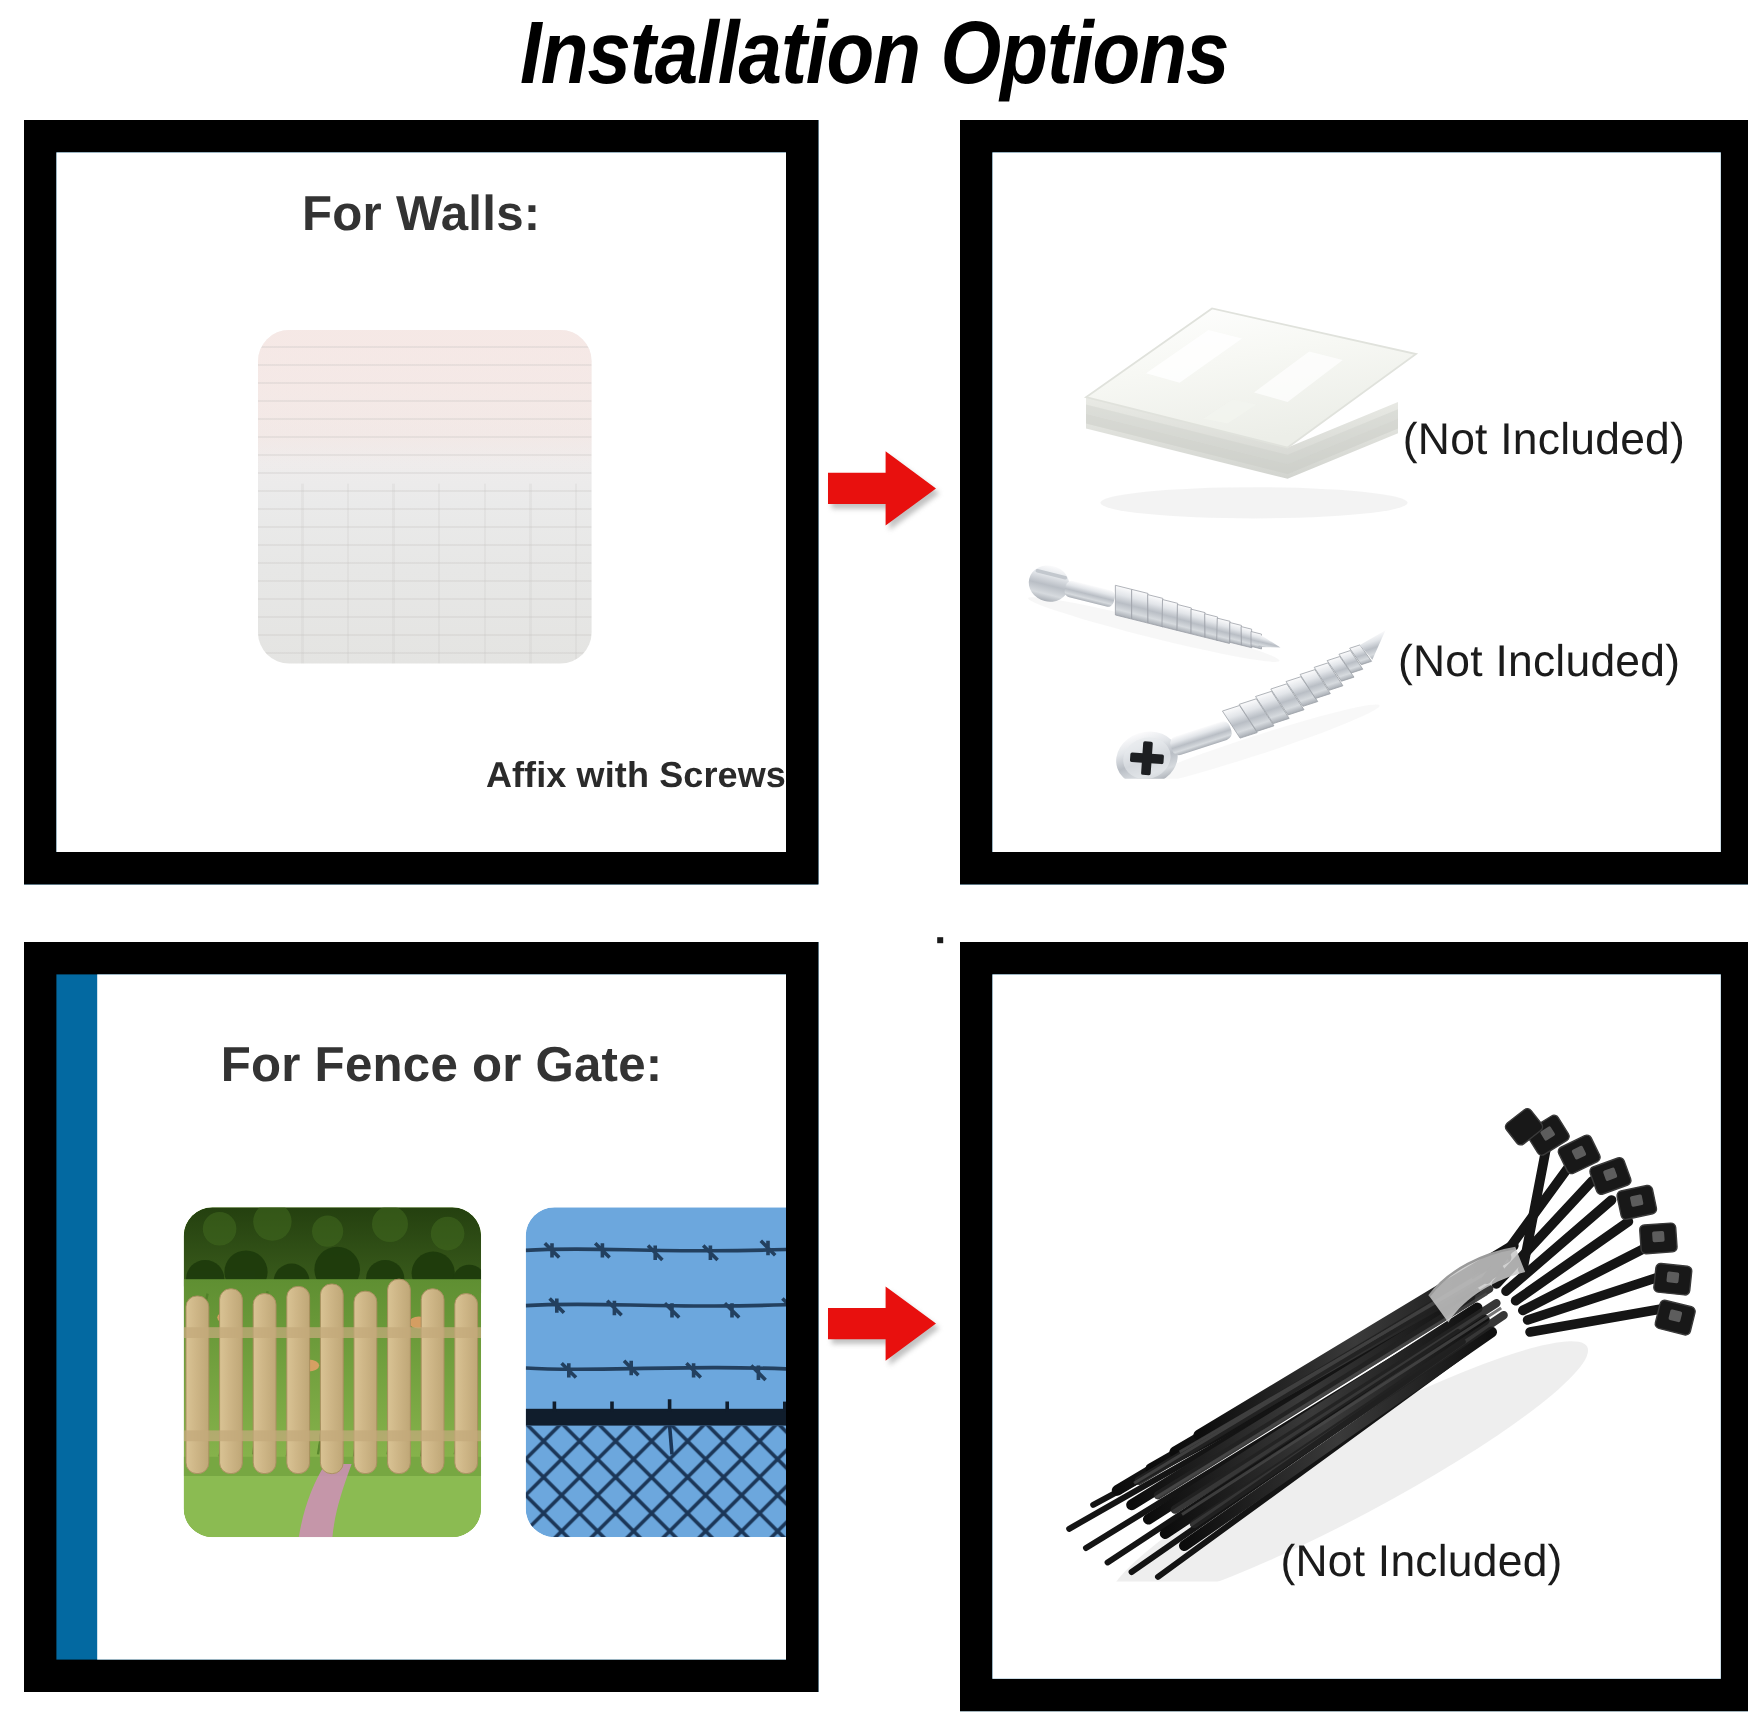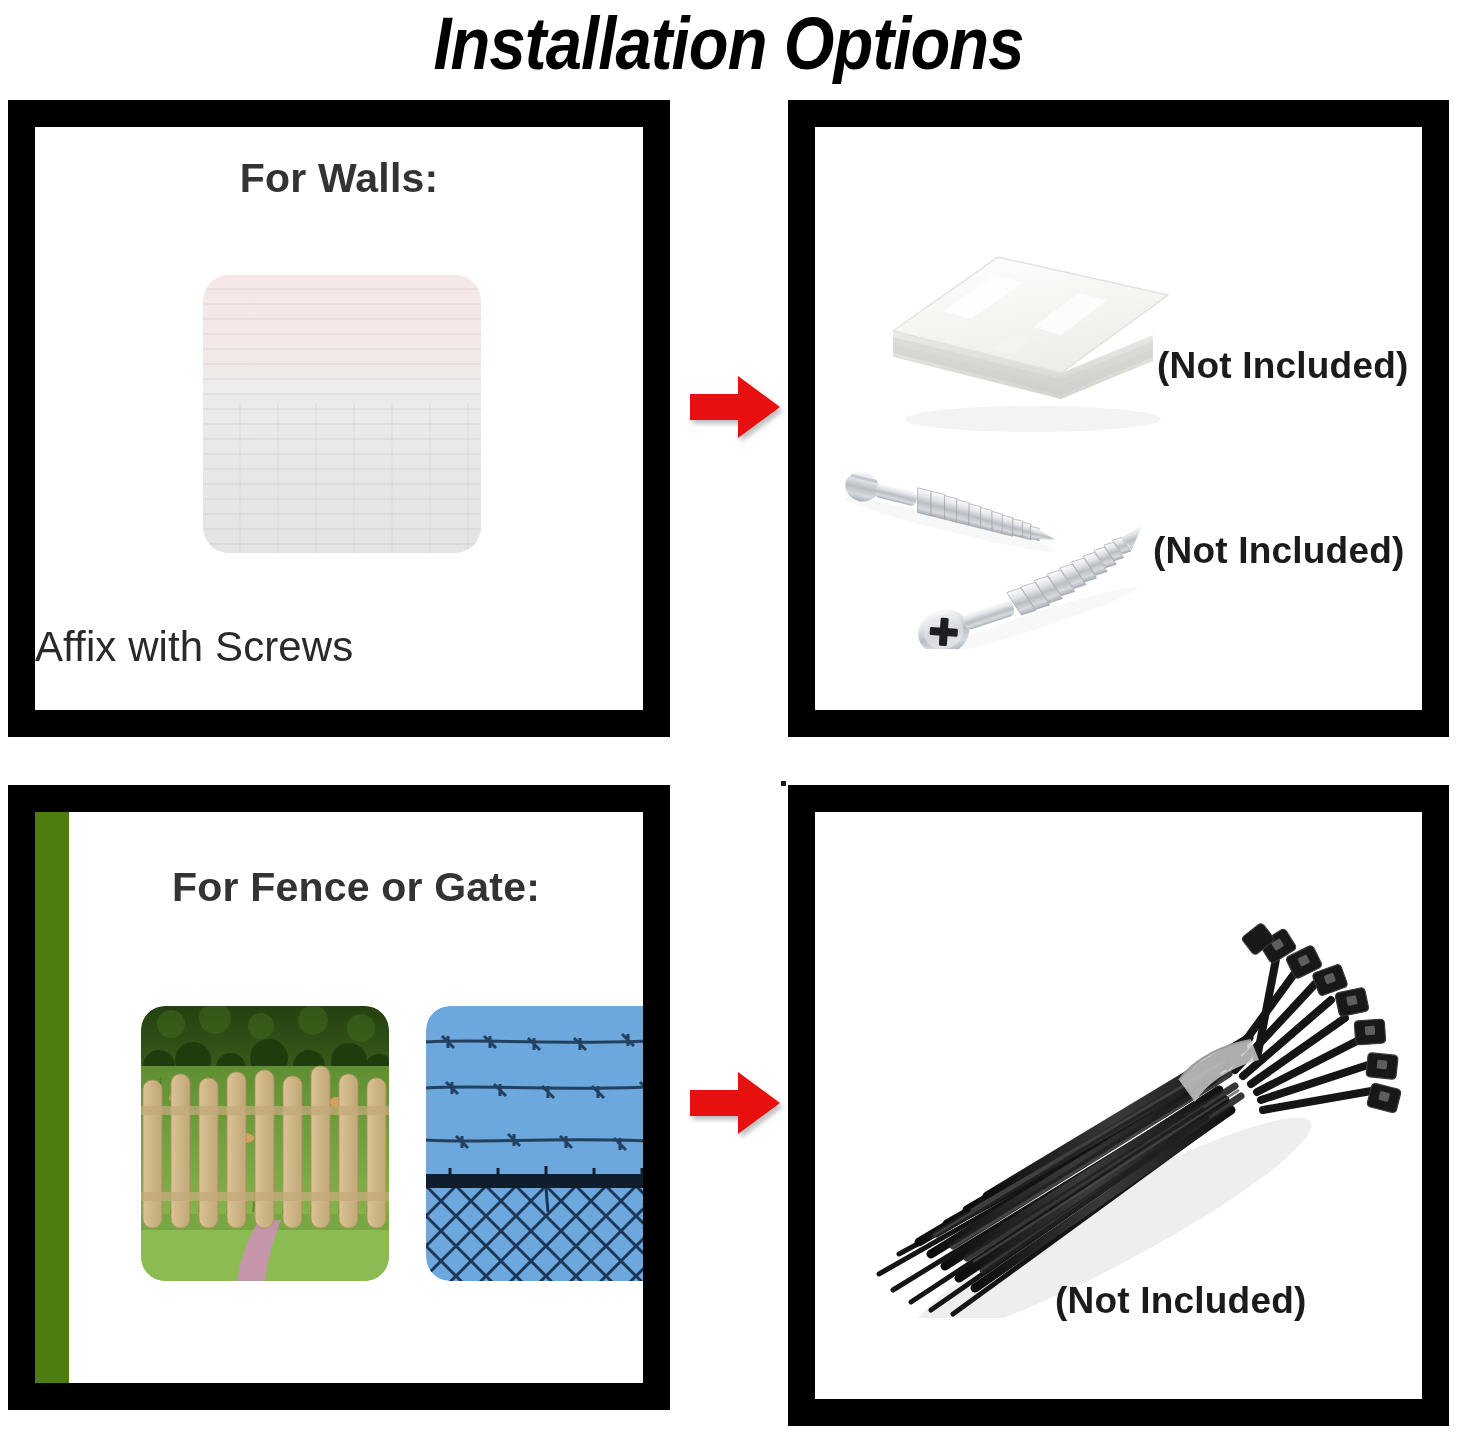--- a/index.html
+++ b/index.html
@@ -24,54 +24,55 @@
     color: #000000;
     letter-spacing: -1px;
     transform: scaleX(0.88);
     transform-origin: center top;
     white-space: nowrap;
   }
 
   
   .panel {
     position: absolute;
-    background: #4d7c0f;
+    background: #0369a1;
     border: 27px solid #000000;
+    margin-left: 12px;
   }
   .panel-inner { position: relative; width: 100%; height: 100%; background:#fff; overflow:hidden; }
 
   #panel-walls   { left: 8px;   top: 100px;  width: 662px; height: 637px; }
   #panel-screws  { left: 788px; top: 100px;  width: 661px; height: 637px; }
   #panel-fence   { left: 8px;   top: 785px;  width: 662px; height: 625px; padding-left: 34px; }
   #panel-zipties { left: 788px; top: 785px;  width: 661px; height: 641px; }
 
   .heading {
     position: absolute; left: 0; width: 100%;
     text-align: center;
     font-size: 41px; font-weight: 700;
     color: #333333;
     letter-spacing: 0.2px;
   }
   #walls-heading { top: 28px; }
   #fence-heading { top: 52px; }
 
   .caption {
     position: absolute; left: 0; width: 100%;
-    text-align: left;
-    font-size: 42px; font-weight: 400;
+    text-align: right;
+    font-size: 30px; font-weight: 700;
     color: #2a2a2a;
     line-height: 53px;
     letter-spacing: 0.1px;
   }
   #walls-caption { top: 493px; }
   #fence-caption { top: 523px; }
 
   .not-included {
     position: absolute;
-    font-size: 37px; font-weight: 700;
+    font-size: 37px; font-weight: 400;
     color: #1b1b1b;
     white-space: nowrap;
     letter-spacing: 0.2px;
   }
   #tape-note   { left: 342px; top: 218px; }
   #screw-note  { left: 338px; top: 403px; }
   #ziptie-note { left: 240px; top: 468px; }
 
   
   .arrow {

